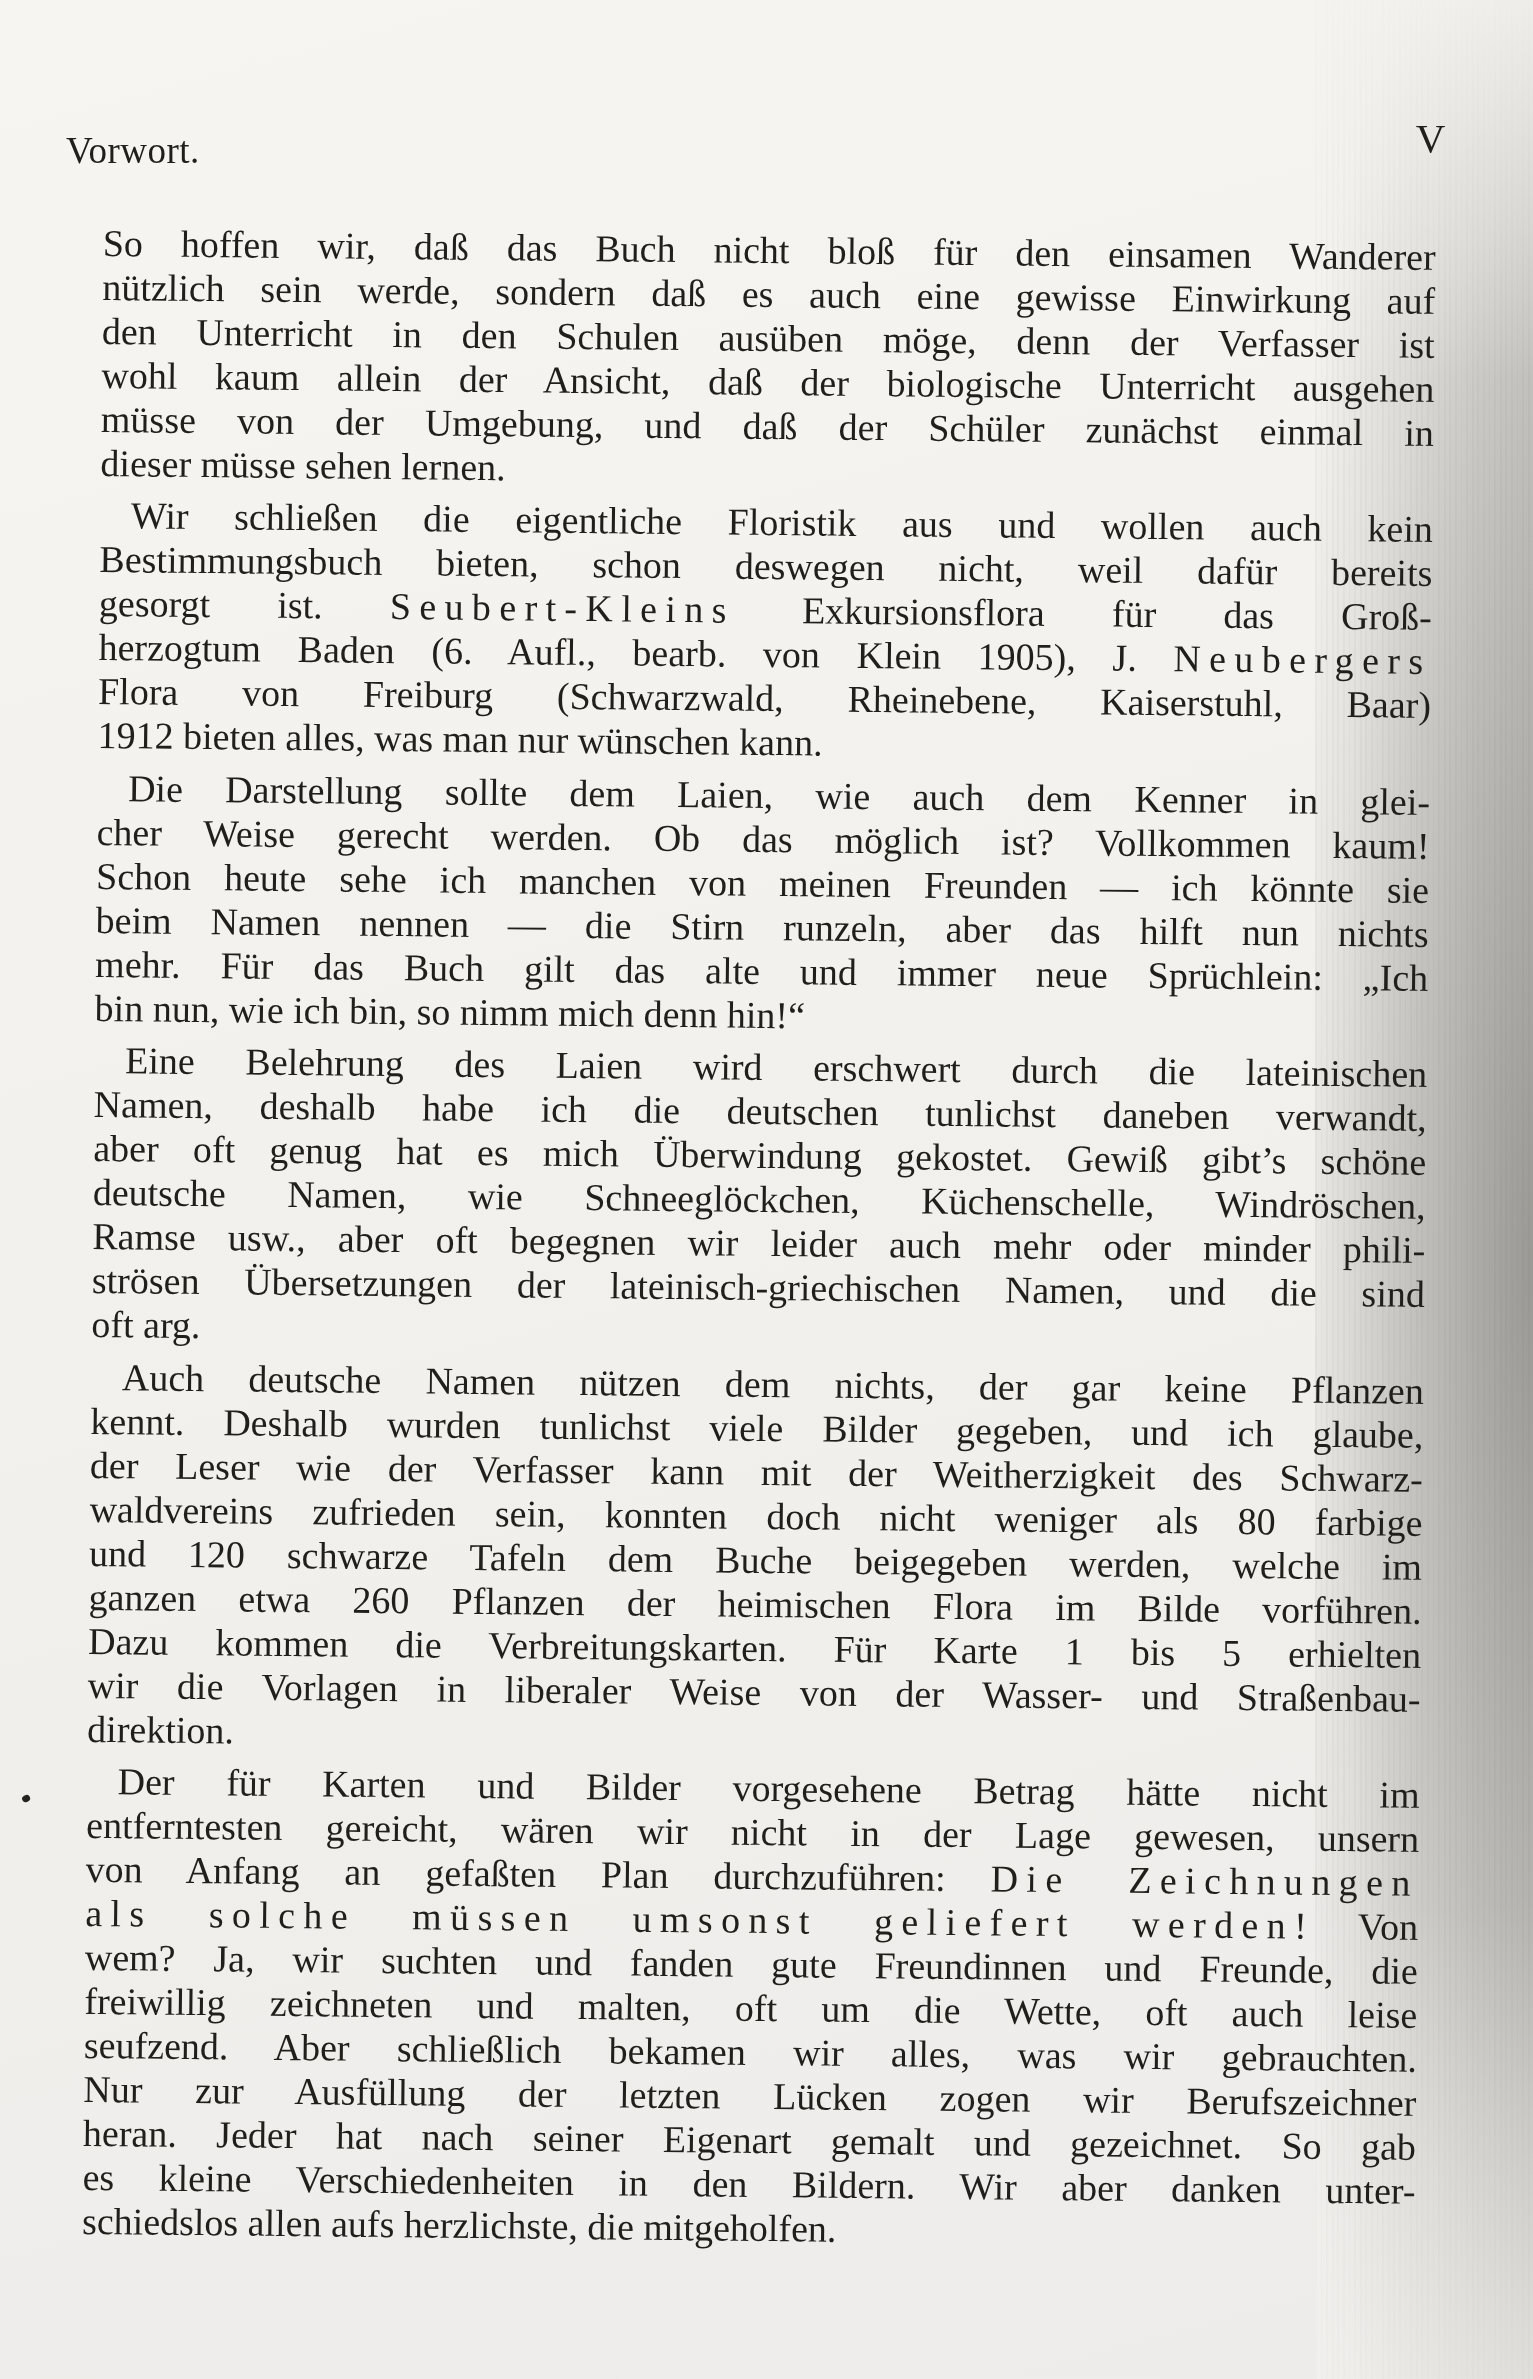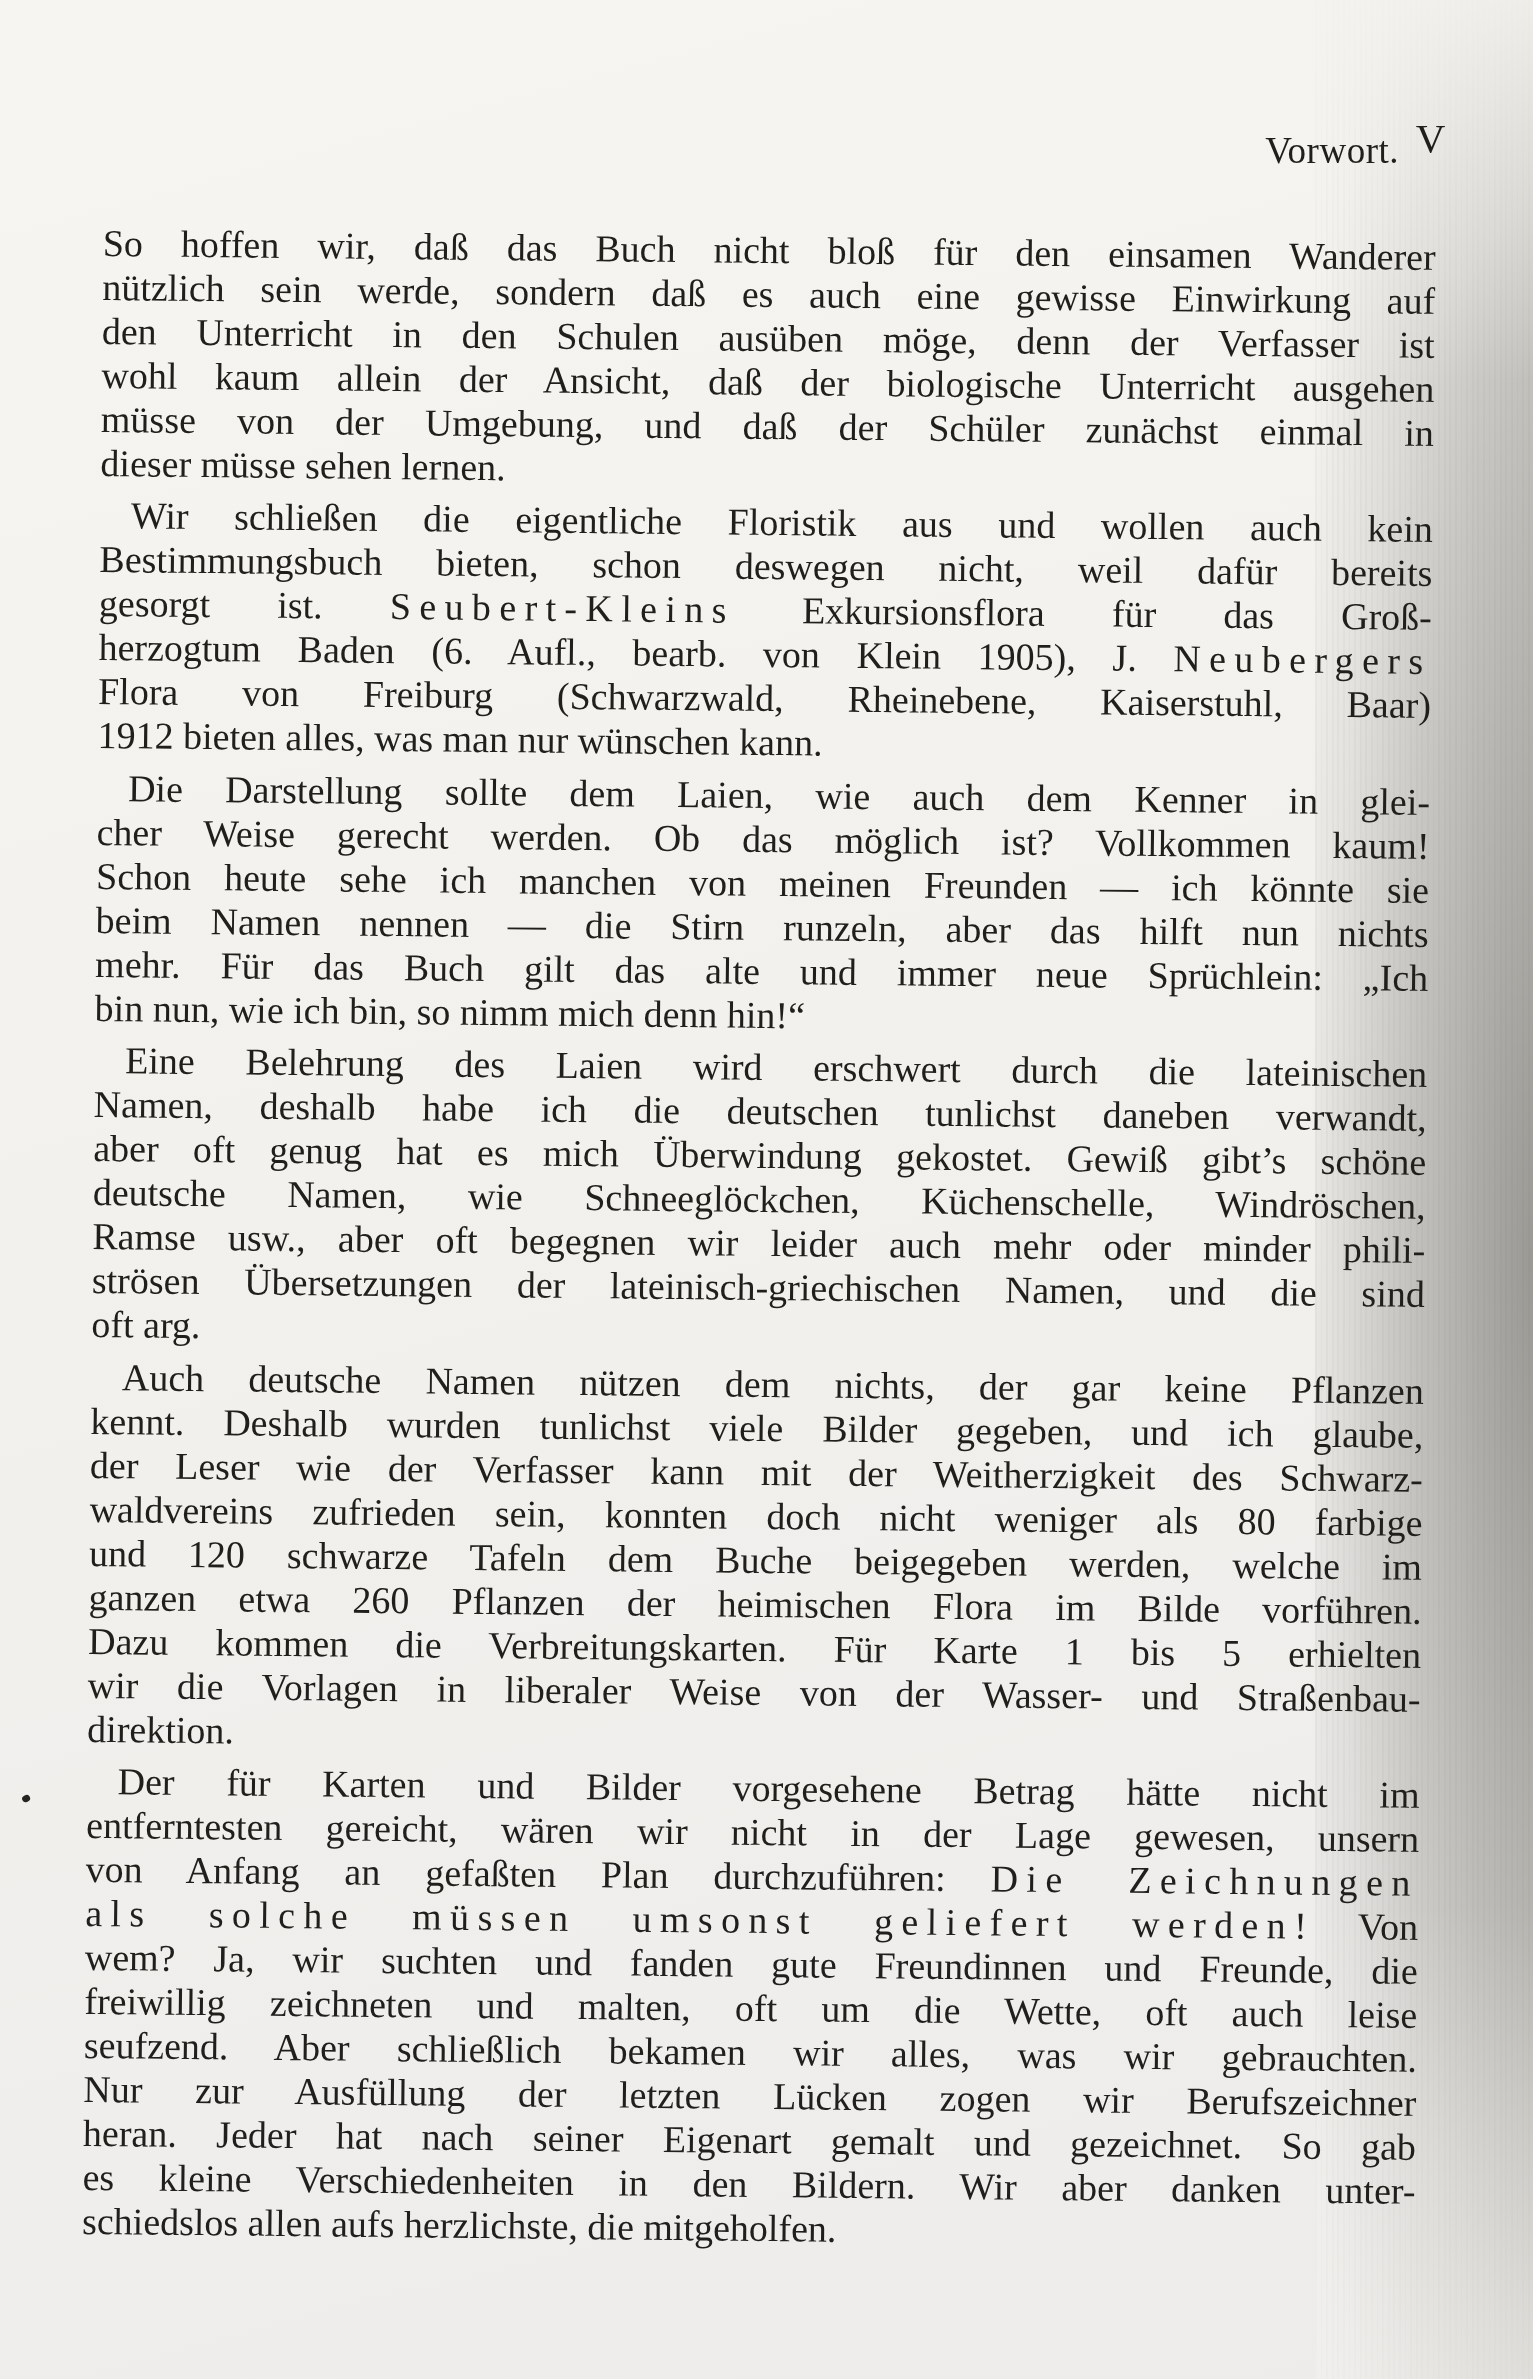--- a/index.html
+++ b/index.html
@@ -31,21 +31,21 @@
       linear-gradient(to right,
         rgba(125,123,117,0) 0%, rgba(125,123,117,0.16) 55%, rgba(110,108,102,0.26) 100%);
   }
 
   .heading {
     position: absolute;
     left: 103px; top: 129px;
     width: 1333px;
     margin: 0;
     transform: translateX(-37px);
-    text-align: right;
+    text-align: left;
     font-size: 37px;
     line-height: 44px;
     font-weight: 400;
     letter-spacing: 0.5px;
   }
 
   .pagenum {
     position: absolute;
     left: 1398px; top: 116px;
     width: 65px;

